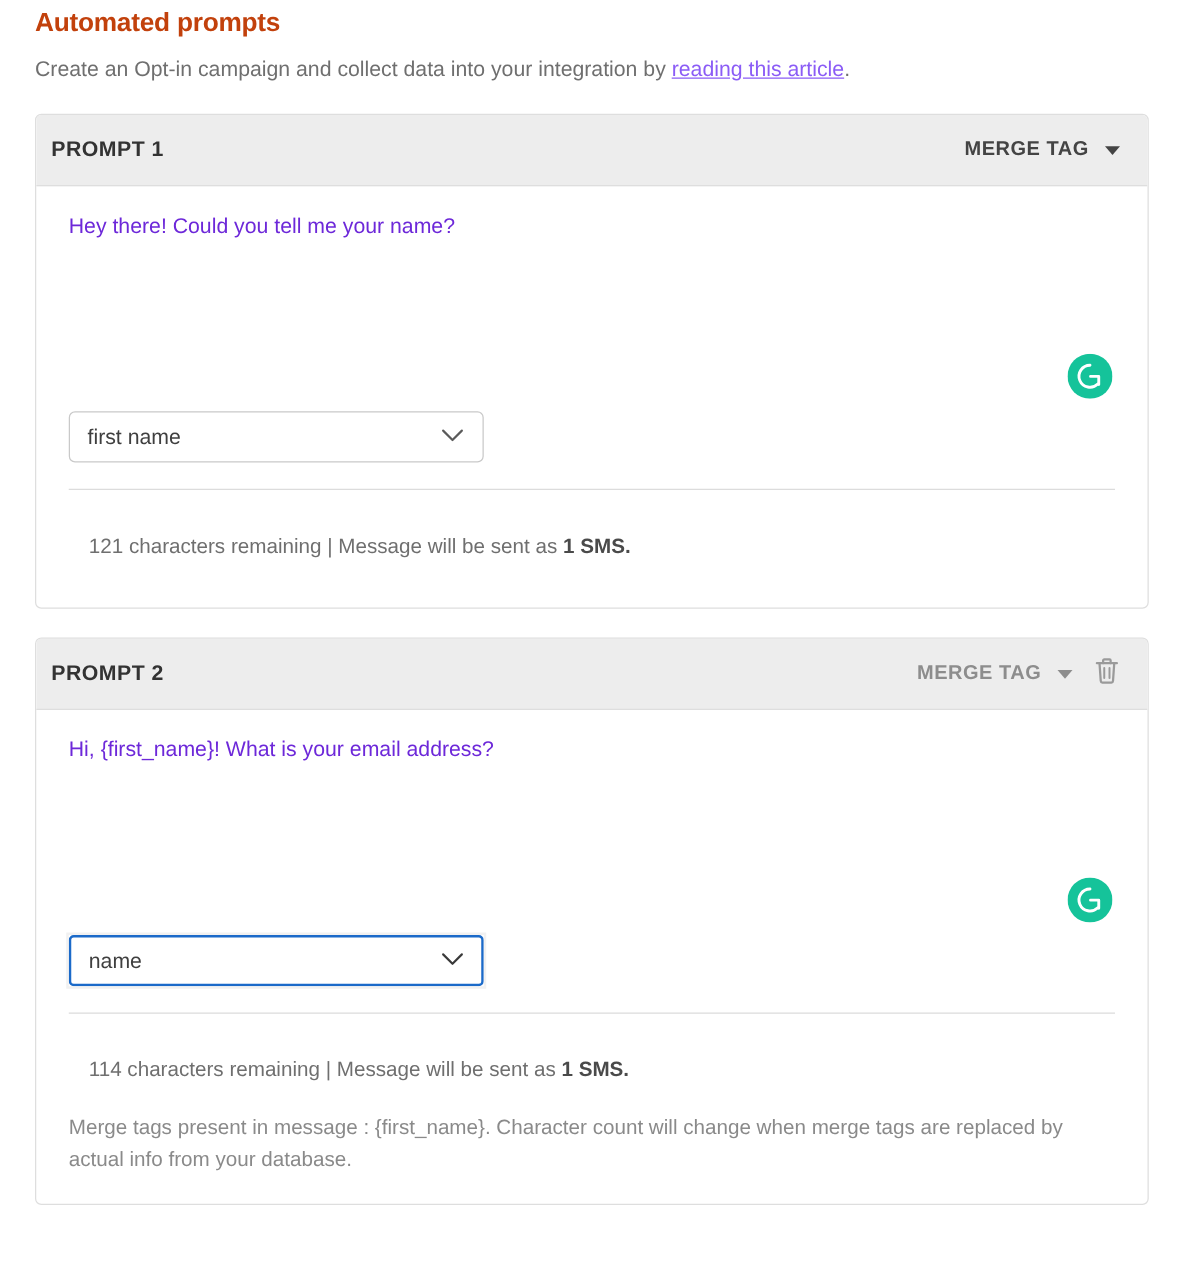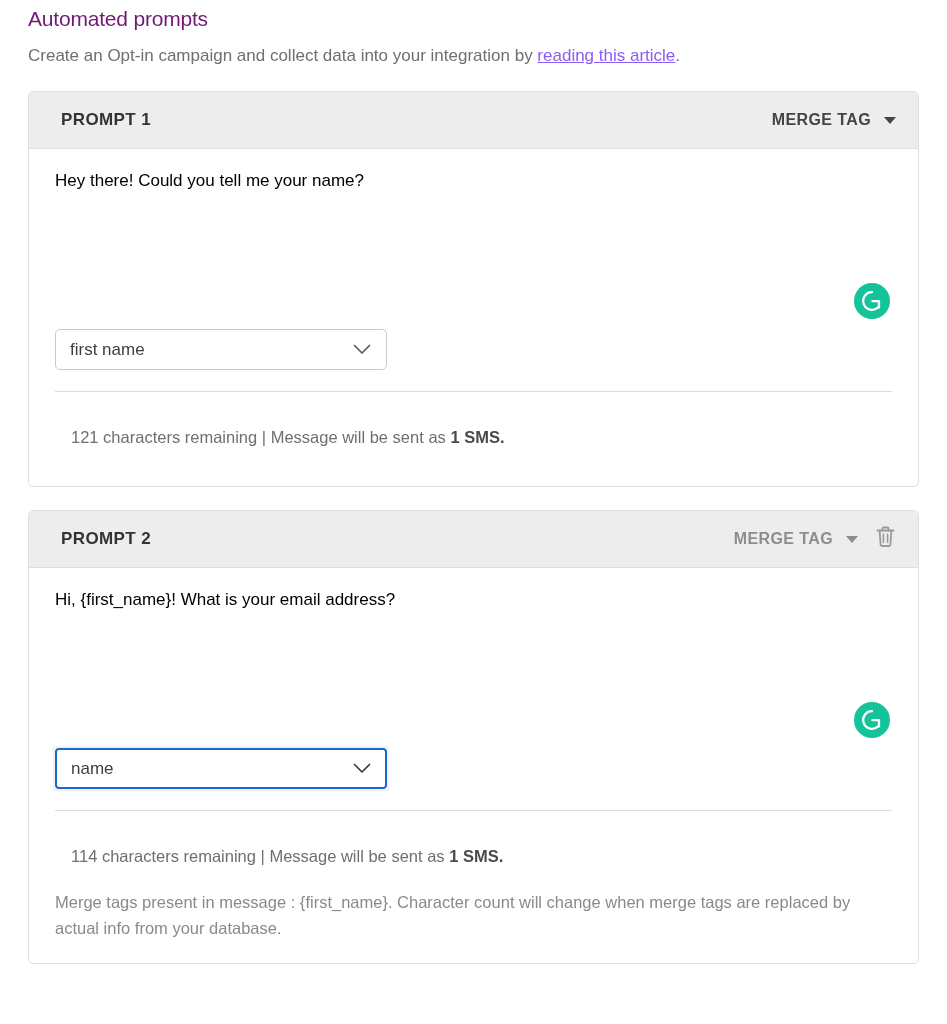--- a/index.html
+++ b/index.html
@@ -16,22 +16,22 @@
     overflow: hidden;
   }
 
   .page {
     padding: 0 28px;
   }
 
   
   .section-title {
     font-size: 21px;
-    font-weight: normal;
-    color: #701a75;
+    font-weight: bold;
+    color: #c2410c;
     letter-spacing: -0.2px;
     margin: 0;
     padding-top: 6px;
     line-height: 26px;
   }
 
   .section-subtitle {
     font-size: 17px;
     color: #6f6f6f;
     line-height: 24px;
@@ -52,21 +52,21 @@
     margin-top: 23px;
     overflow: hidden;
   }
 
   .card-header {
     background: #ededed;
     border-bottom: 1px solid #dedede;
     height: 57px;
     display: flex;
     align-items: center;
-    padding: 0 22px 0 32px;
+    padding: 0 22px 0 12px;
   }
 
   .card-title {
     font-size: 17px;
     font-weight: bold;
     letter-spacing: 0.4px;
     color: #333333;
   }
 
   .header-right {
@@ -108,21 +108,21 @@
   }
 
   
   .card-body {
     position: relative;
     padding: 0 26px;
   }
 
   .message-text {
     font-size: 17px;
-    color: #000000;
+    color: #6d28d9;
     line-height: 24px;
     padding-top: 20px;
     margin: 0;
     word-wrap: break-word;
   }
 
   .editor-area {
     position: relative;
     height: 180px;
   }

